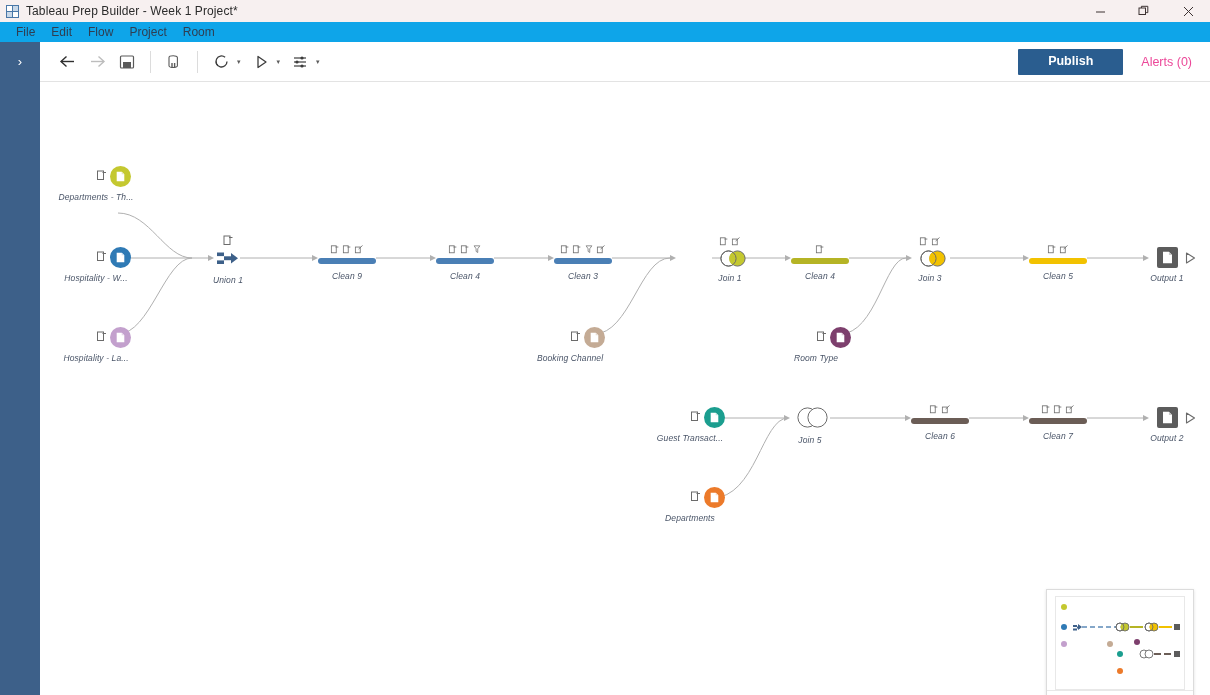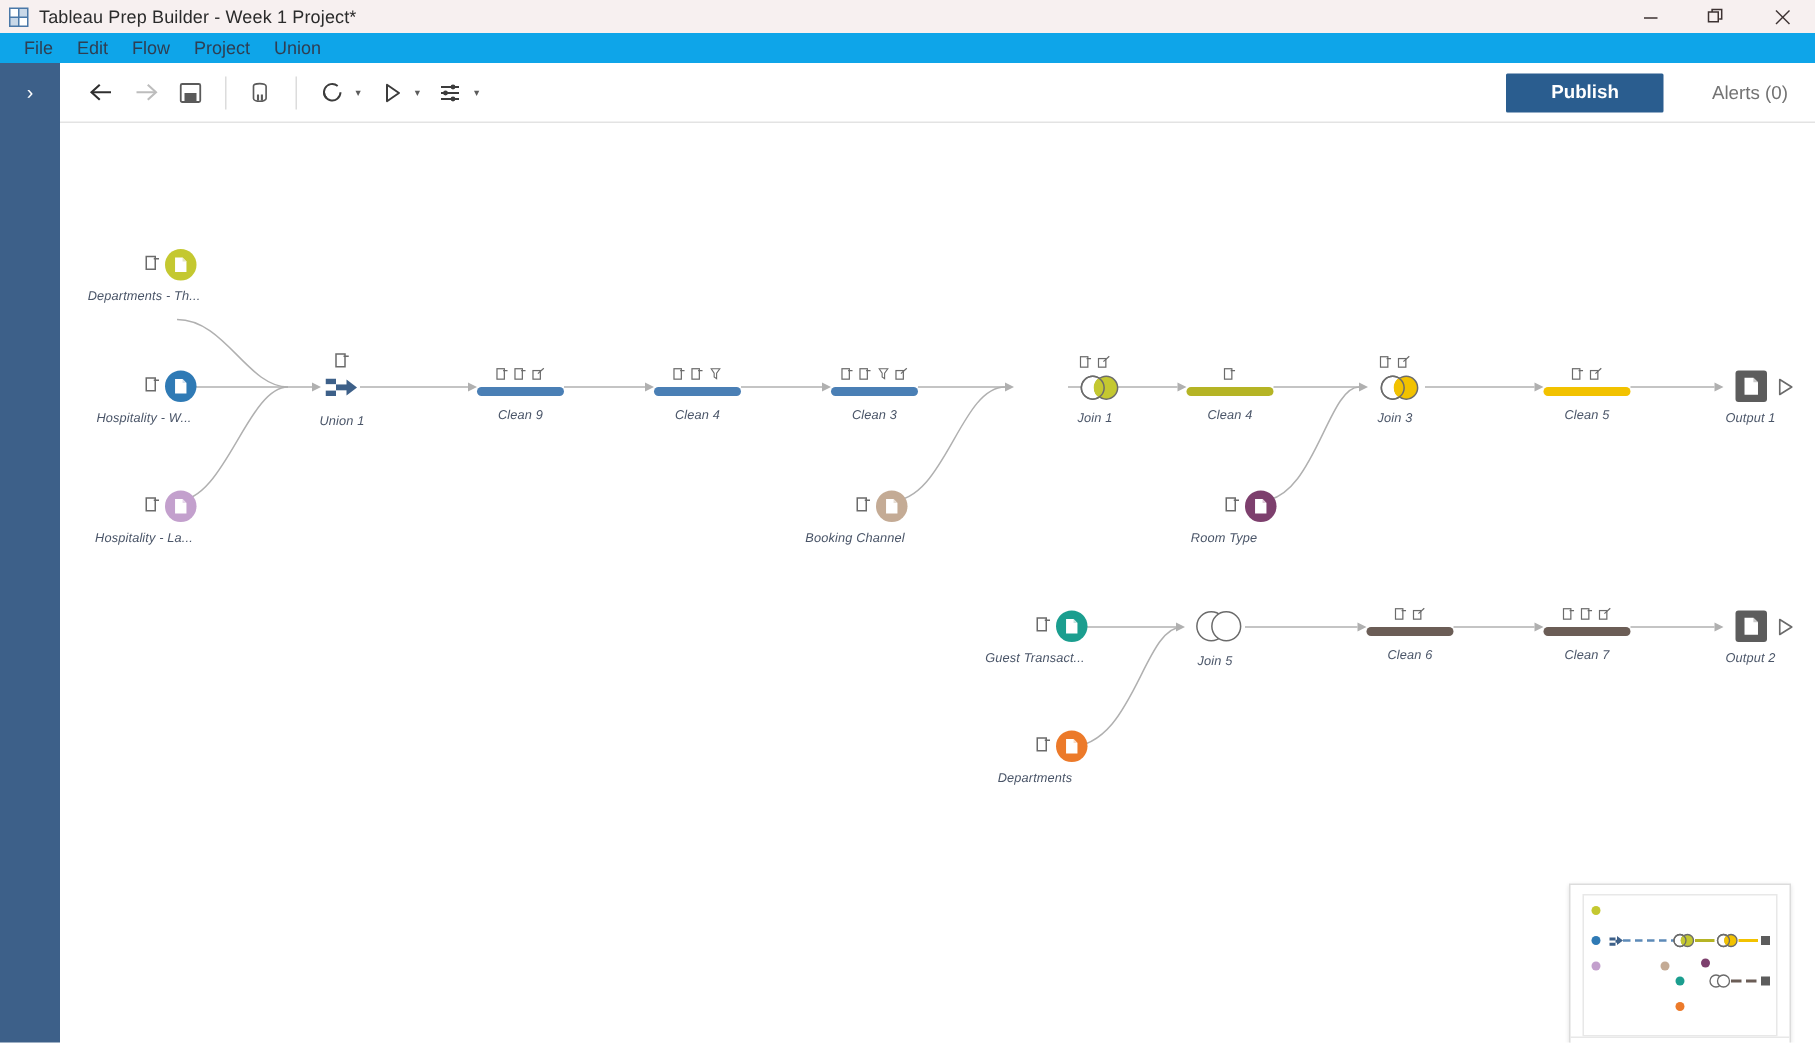--- a/index.html
+++ b/index.html
@@ -65,29 +65,29 @@
     color: #3c3c3c;
   }
   .tb-btn.disabled { color: #bdbdbd; }
   .tb-sep { width: 1px; height: 22px; background: #dcdcdc; margin: 0 8px; }
   .caret {
     font-size: 7px; color: #5c5c5c; margin-left: -2px; margin-right: 2px;
     padding: 4px 3px;
   }
   #toolbar-right {
     position: absolute; right: 14px; top: 0; height: 40px;
-    display: flex; align-items: center; gap: 28px;
+    display: flex; align-items: center; gap: 14px;
   }
   #publish-btn {
     background: #2a5d8f; color: #ffffff;
     font-size: 12.5px; font-weight: bold;
     padding: 6px 30px; border: none; border-radius: 1px;
     line-height: 1.1;
   }
-  #alerts-btn { font-size: 12.5px; color: #737373; padding: 6px 4px; }
+  #alerts-btn { font-size: 12.5px; color: #ec4899; padding: 6px 4px; }
 
   
   #body { display: flex; height: 633px; width: 100%; }
   #sidebar { width: 40px; height: 100%; background: #3d6089; flex: none; }
   #canvas {
     flex: 1; position: relative; background: #ffffff; overflow: hidden;
   }
 
   
   .node { position: absolute; font-style: italic; }
@@ -194,21 +194,21 @@
       </svg>
     </div>
   </div>
 </div>
 
 <div id="menubar">
   <div class="menu-item">File</div>
   <div class="menu-item">Edit</div>
   <div class="menu-item">Flow</div>
   <div class="menu-item">Project</div>
-  <div class="menu-item">Union</div>
+  <div class="menu-item">Room</div>
 </div>
 
 <div id="toolbar">
   <div id="side-toggle">›</div>
 
   <div class="tb-group" style="margin-left:12px;">
     <div class="tb-btn">
       <svg width="19" height="19" viewBox="0 0 19 19">
         <line x1="3" y1="9.5" x2="16" y2="9.5" stroke="#2f2f2f" stroke-width="1.4"></line>
         <polyline points="8.5,4.5 3,9.5 8.5,14.5" fill="none" stroke="#2f2f2f" stroke-width="1.4"></polyline>

